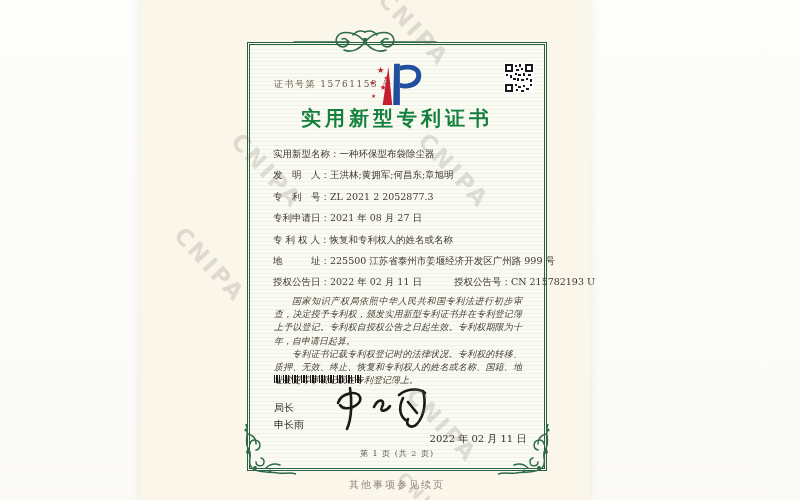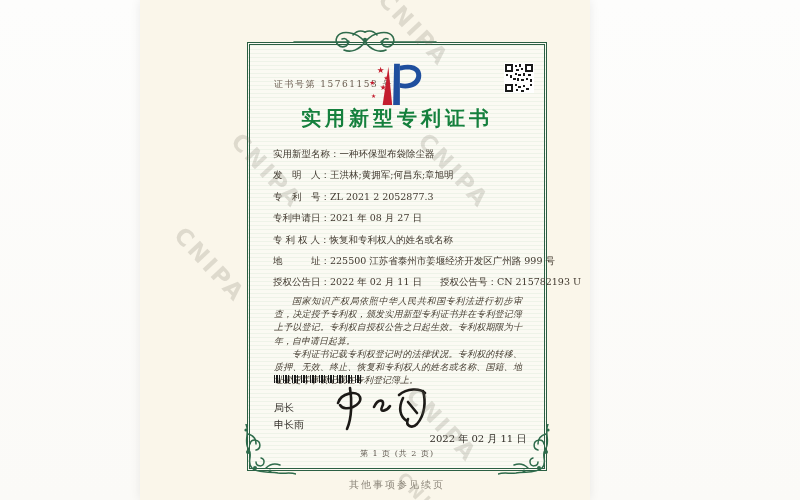--- a/index.html
+++ b/index.html
@@ -12,21 +12,21 @@
          border:3px double #2b5f43;box-sizing:border-box;
          background:repeating-linear-gradient(180deg,#eef3e8 0px,#eef3e8 1px,#fbfaf3 1px,#fbfaf3 4px);}
   .cert-no{position:absolute;left:24px;top:33px;font-size:9px;color:#6a5d50;letter-spacing:1.5px;white-space:nowrap;}
   .logo{position:absolute;left:50%;top:15px;transform:translateX(-50%);width:58px;height:48px;}
   .qr{position:absolute;right:10px;top:18px;width:30px;height:30px;}
   .title{position:absolute;left:0;right:0;top:60px;text-align:center;
          font-size:20px;font-weight:bold;color:#15803d;letter-spacing:4px;white-space:nowrap;}
   .fields{position:absolute;left:23px;right:18px;top:103px;}
   .frow{height:12px;margin-bottom:9.4px;font-size:9.5px;color:#40382e;white-space:nowrap;}
   .frow .lbl{color:#40382e;}
-  .frow .lbl2{margin-left:18px;}
+  .frow .lbl2{margin-left:32px;}
   .paras{position:absolute;left:24px;right:22px;top:250px;font-size:9px;line-height:13.2px;
          color:#473f33;text-align:justify;font-style:italic;}
   .paras p{margin:0;text-indent:2em;}
   .barcode{position:absolute;left:24px;top:330px;width:90px;height:8px;
     background:repeating-linear-gradient(90deg,#1a1a1a 0 1px,transparent 1px 2px,#1a1a1a 2px 4px,transparent 4px 5px,#1a1a1a 5px 6px,transparent 6px 9px);}
   .bureau{position:absolute;left:24px;top:354px;font-size:10px;line-height:17px;color:#2e2a24;}
   .signature{position:absolute;left:78px;top:338px;width:110px;height:52px;}
   .date{position:absolute;left:158px;top:387px;width:140px;text-align:center;font-size:10px;color:#2e2a24;white-space:nowrap;}
   .pageno{position:absolute;left:0;right:0;bottom:9px;text-align:center;font-size:8px;color:#5d564c;letter-spacing:1px;margin-top:23px;}
   .contnote{position:absolute;left:107px;width:300px;top:478px;text-align:center;font-size:10px;color:#8e887c;letter-spacing:2px;}

